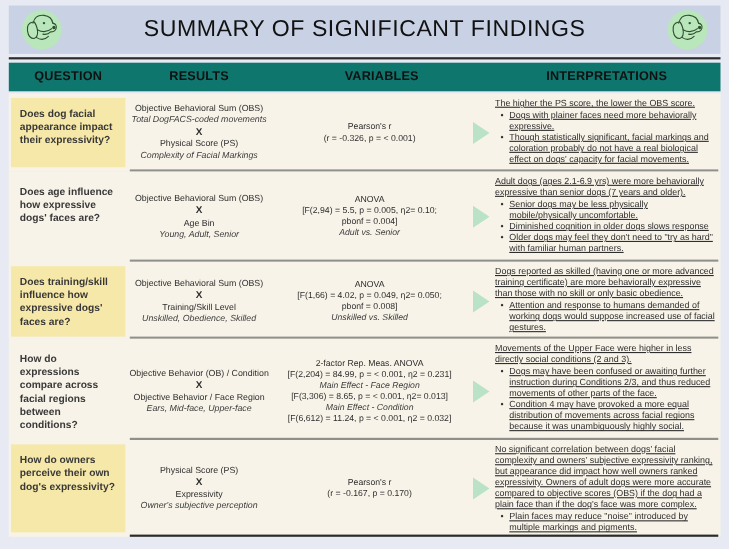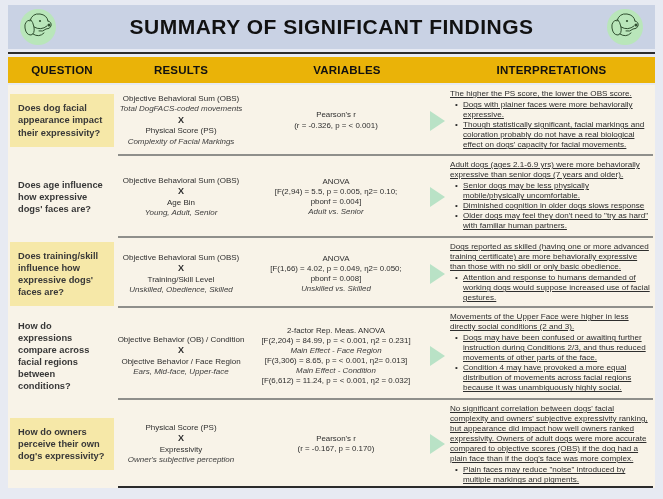--- a/index.html
+++ b/index.html
@@ -7,44 +7,44 @@
   body { font-family: "Liberation Sans", sans-serif; background: #e7eaf2; }
   .page { width: 663px; height: 499px; padding: 5px 8px 0 8px; background: #e7eaf2; overflow: hidden; }
 
   
   .titlebar {
     height: 44px; background: #c9d2e4; display: grid;
     grid-template-columns: 60px 1fr 60px; align-items: center;
   }
   .badge { width: 38px; height: 38px; justify-self: center; }
   .title {
-    text-align: center; font-size: 21px; font-weight: bold; color: #111;
+    text-align: center; font-size: 21px; font-weight: normal; color: #111;
     letter-spacing: 0.5px; font-stretch: condensed;
   }
   .rule-dark { height: 2px; background: #2b2b2b; margin: 3px 0; }
 
   
   .colhead {
-    height: 26px; background: #eab308; display: grid; align-items: center;
+    height: 26px; background: #0f766e; display: grid; align-items: center;
     grid-template-columns: 108px 130px 202px 1fr; margin-bottom: 2px;
   }
   .colhead div {
     text-align: center; font-size: 11.5px; font-weight: bold; color: #111;
     letter-spacing: 0.2px;
   }
 
   
   .trow {
     display: grid; grid-template-columns: 108px 130px 180px 22px 1fr;
     align-items: center; background: #f8f3e8; position: relative;
   }
   .trow .sep { position: absolute; left: 110px; right: 2px; bottom: 0; height: 1.6px; background: #8f8f8b; }
   .trow.last .sep { height: 2px; background: #2b2b2b; }
 
-  .qcell { height: 100%; display: flex; align-items: center; padding: 4px 2px; }
+  .qcell { height: 100%; display: flex; padding: 4px 2px; }
   .qbox { width: 104px; padding: 8px 8px; font-size: 9.3px; font-weight: bold; color: #383838; line-height: 1.3; }
   .qbox.hl { background: #f6e8a8; }
 
   .vars, .results { text-align: center; color: #2e2e2e; }
   .vars { font-size: 8px; line-height: 1.3; padding: 2px 1px; }
   .results { font-size: 7.9px; line-height: 1.28; padding: 2px 0; }
   .line { display: block; }
   .line.i { font-style: italic; color: #3c3c3c; }
   .line.b { font-weight: bold; font-size: 9px; }
 
@@ -114,21 +114,21 @@
         <div class="results">
           <span class="line n">Pearson's r</span>
           <span class="line n">(r = -0.326, p = &lt; 0.001)</span>
         </div>
         <div class="arrowcell">
           <div class="tri"></div>
         </div>
         <div class="interp">
           <div class="lead">The higher the PS score, the lower the OBS score.</div>
           <ul>
-            <li>Dogs with plainer faces were more behaviorally expressive.</li>
+            <li>Dogs with plainer faces need more behaviorally expressive.</li>
             <li>Though statistically significant, facial markings and coloration probably do not have a real biological effect on dogs' capacity for facial movements.</li>
           </ul>
         </div>
         <div class="sep"></div>
       </div>
       <div class="trow" style="height: 82px;">
         <div class="qcell">
           <div class="qbox">Does age influence how expressive dogs' faces are?</div>
         </div>
         <div class="vars">

